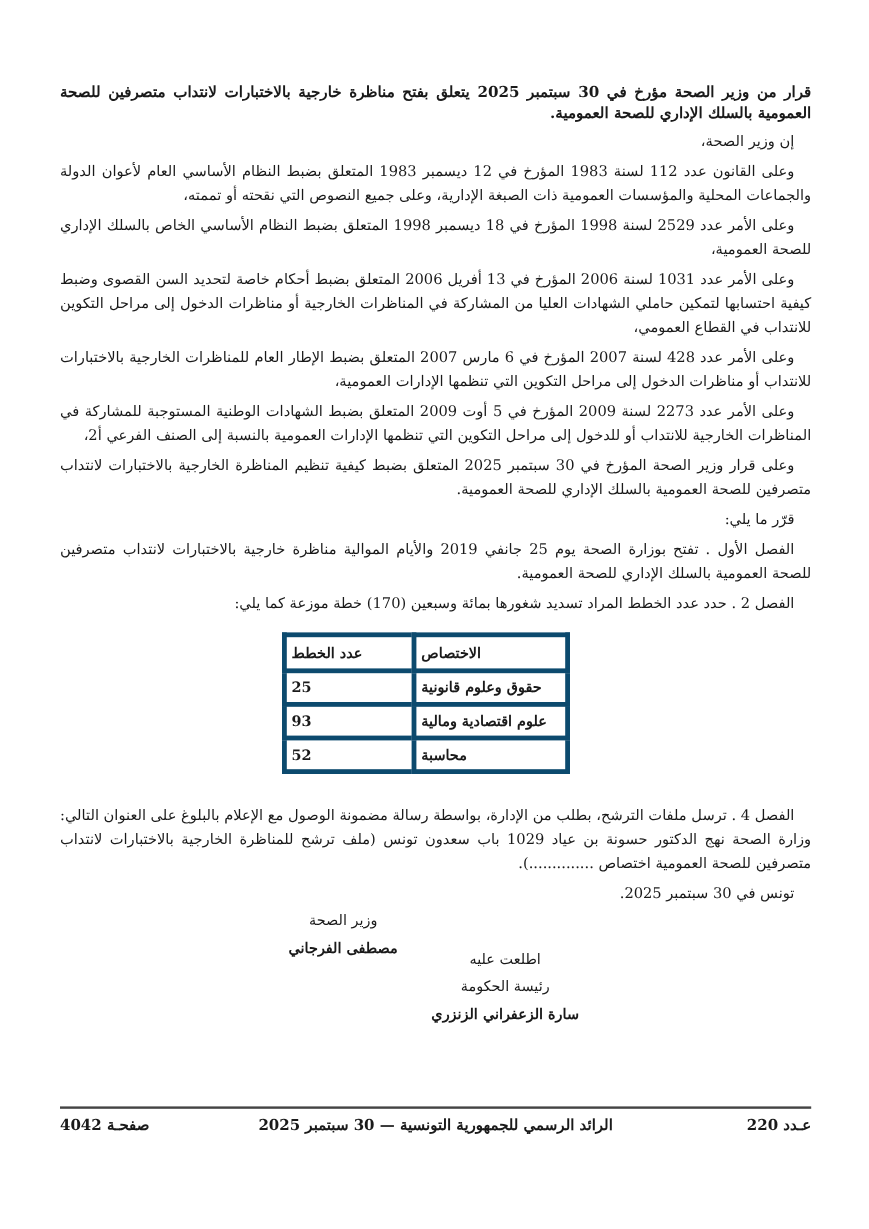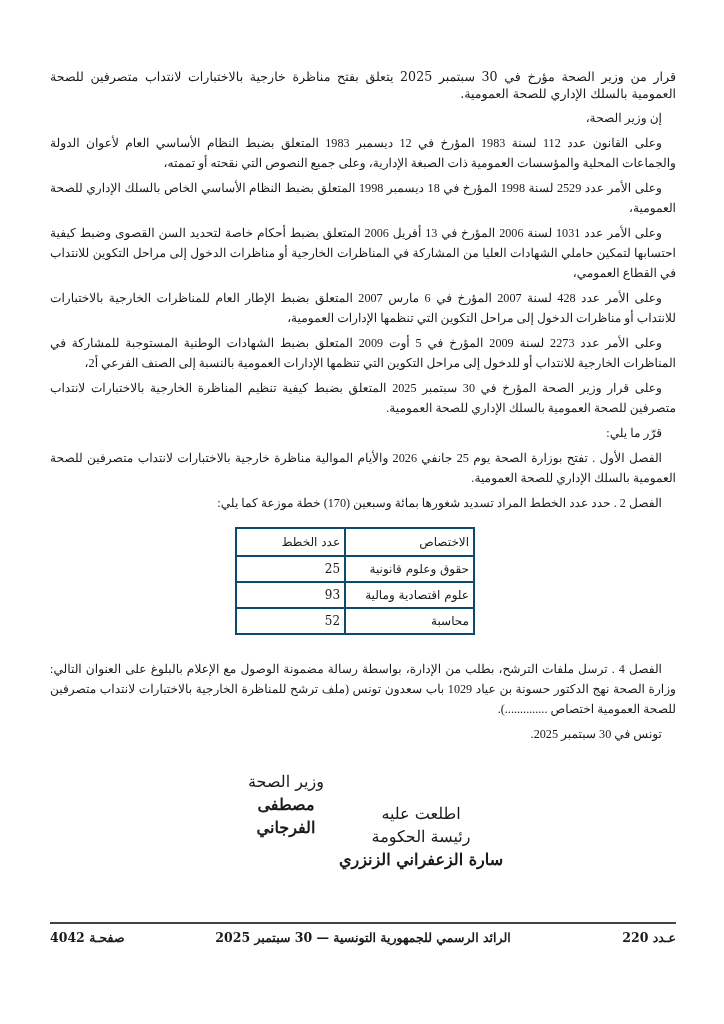--- a/index.html
+++ b/index.html
@@ -3,37 +3,37 @@
   <meta charset="utf-8">
   <style>
     html, body { margin: 0; padding: 0; background: #ffffff; }
     body {
       width: 724px; height: 1024px; position: relative; overflow: hidden;
       font-family: "DejaVu Serif", "Liberation Serif", serif;
       color: #1a1a1a; font-size: 12.2px;
     }
     .page { position: absolute; left: 50px; right: 48px; top: 68px; direction: rtl; }
     .title {
-      font-weight: normal; font-size: 12.6px; line-height: 17px; text-align: justify;
+      font-weight: bold; font-size: 12.6px; line-height: 17px; text-align: justify;
       margin: 0 0 6px 0;
     }
-    p { margin: 0 0 5px 0; line-height: 20px; text-align: justify; text-indent: 14px; font-family: Liberation Serif, serif; }
+    p { margin: 0 0 5px 0; line-height: 20px; text-align: justify; text-indent: 14px; }
     table {
       margin: 14px auto 0 auto; border-collapse: collapse; width: 240px;
       font-size: 12px; position: relative; left: -8px;
     }
     td, th {
-      border: 2px solid #0c4a6e; text-align: right; padding: 2px 4px; font-weight: normal;
+      border: 4px solid #0c4a6e; text-align: left; padding: 2px 4px; font-weight: bold;
       height: 20px;
     }
     th { height: 22px; }
     col.c1 { width: 130px; } col.c2 { width: 110px; }
     .after-table { margin-top: 24px; }
     .sign-block { position: relative; height: 110px; margin-top: 6px; }
-    .sign { position: absolute; text-align: center; font-size: 16px; line-height: 23px; margin-top: 24px; }
+    .sign { position: absolute; text-align: center; font-size: 12px; line-height: 23px; }
     .sign.minister { right: 330px; top: -4px; width: 120px; }
     .sign.gov { right: 170px; top: 28px; width: 170px; text-align: center; }
     .bold { font-weight: bold; }
     .footer-rule { position: absolute; left: 50px; right: 48px; top: 922px; height: 2px; background: #444; }
     .footer { position: absolute; left: 50px; right: 48px; top: 930px; height: 18px; direction: rtl;
       font-size: 12.5px; }
     .footer span { position: absolute; top: 0; white-space: nowrap; }
     .f-issue { right: 0; }
     .f-center { left: 50%; transform: translateX(-50%); text-align: center; }
     .f-page { left: 0; }
@@ -45,21 +45,21 @@
   <div class="title">قرار من وزير الصحة مؤرخ في 30 سبتمبر 2025 يتعلق بفتح مناظرة خارجية بالاختبارات لانتداب متصرفين للصحة العمومية بالسلك الإداري للصحة العمومية.</div>
 
   <p>إن وزير الصحة،</p>
   <p>وعلى القانون عدد 112 لسنة 1983 المؤرخ في 12 ديسمبر 1983 المتعلق بضبط النظام الأساسي العام لأعوان الدولة والجماعات المحلية والمؤسسات العمومية ذات الصبغة الإدارية، وعلى جميع النصوص التي نقحته أو تممته،</p>
   <p>وعلى الأمر عدد 2529 لسنة 1998 المؤرخ في 18 ديسمبر 1998 المتعلق بضبط النظام الأساسي الخاص بالسلك الإداري للصحة العمومية،</p>
   <p>وعلى الأمر عدد 1031 لسنة 2006 المؤرخ في 13 أفريل 2006 المتعلق بضبط أحكام خاصة لتحديد السن القصوى وضبط كيفية احتسابها لتمكين حاملي الشهادات العليا من المشاركة في المناظرات الخارجية أو مناظرات الدخول إلى مراحل التكوين للانتداب في القطاع العمومي،</p>
   <p>وعلى الأمر عدد 428 لسنة 2007 المؤرخ في 6 مارس 2007 المتعلق بضبط الإطار العام للمناظرات الخارجية بالاختبارات للانتداب أو مناظرات الدخول إلى مراحل التكوين التي تنظمها الإدارات العمومية،</p>
   <p>وعلى الأمر عدد 2273 لسنة 2009 المؤرخ في 5 أوت 2009 المتعلق بضبط الشهادات الوطنية المستوجبة للمشاركة في المناظرات الخارجية للانتداب أو للدخول إلى مراحل التكوين التي تنظمها الإدارات العمومية بالنسبة إلى الصنف الفرعي أ2،</p>
   <p>وعلى قرار وزير الصحة المؤرخ في 30 سبتمبر 2025 المتعلق بضبط كيفية تنظيم المناظرة الخارجية بالاختبارات لانتداب متصرفين للصحة العمومية بالسلك الإداري للصحة العمومية.</p>
   <p>قرّر ما يلي:</p>
-  <p>الفصل الأول . تفتح بوزارة الصحة يوم 25 جانفي 2026 والأيام الموالية مناظرة خارجية بالاختبارات لانتداب متصرفين للصحة العمومية بالسلك الإداري للصحة العمومية.</p>
+  <p>الفصل الأول . تفتح بوزارة الصحة يوم 25 جانفي 2019 والأيام الموالية مناظرة خارجية بالاختبارات لانتداب متصرفين للصحة العمومية بالسلك الإداري للصحة العمومية.</p>
   <p>الفصل 2 . حدد عدد الخطط المراد تسديد شغورها بمائة وسبعين (170) خطة موزعة كما يلي:</p>
 
   <table>
     <colgroup>
         <col class="c1">
         <col class="c2">
       </colgroup>
     <thead>
       <tr>
         <th>الاختصاص</th>

